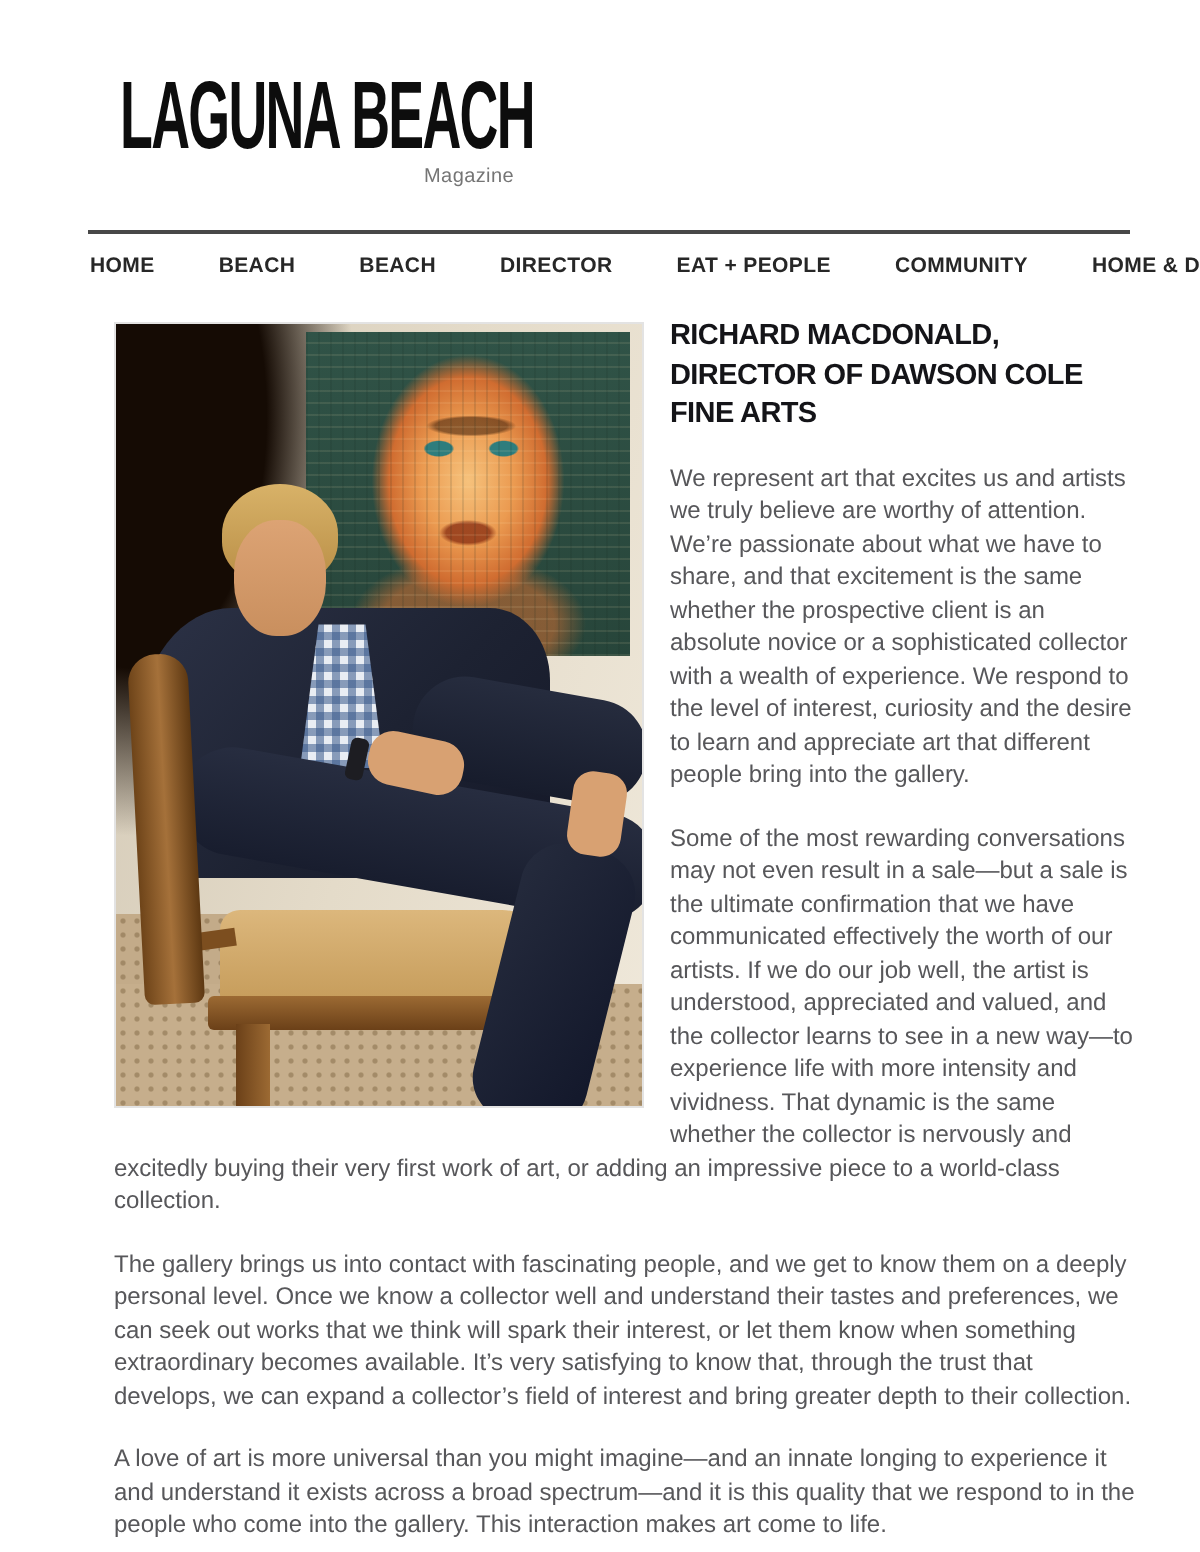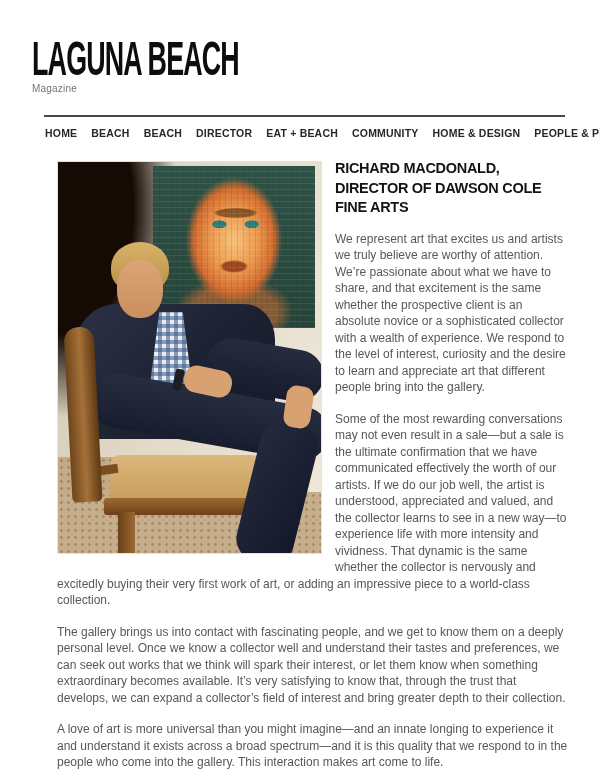--- a/index.html
+++ b/index.html
@@ -5,37 +5,37 @@
   * { margin:0; padding:0; box-sizing:border-box; }
   html,body { background:#ffffff; }
   body {
     width:600px; min-height:776px; margin:0 auto;
     font-family:"Liberation Sans", sans-serif;
     color:#57575a;
   }
   .page { width:600px; min-height:776px; background:#fff; overflow:hidden; }
 
   
-  .header { padding:38px 35px 0 32px; }
+  .header { padding:38px 35px 0 60px; }
   .logo-wrap { width:197px; cursor:pointer; }
   .logo-text {
     font-size:48px; font-weight:bold; color:#0d0d0d;
     letter-spacing:-1.5px; white-space:nowrap; line-height:0.88;
     transform:scaleX(0.56); transform-origin:0 0;
     font-stretch:condensed;
   }
   .logo-tagline {
-    width:197px; font-size:10px; color:#757575;
+    width:197px; text-align:right; font-size:10px; color:#757575;
     margin-top:3px; letter-spacing:0.2px;
   }
   .divider { margin:21px 0 0 44px; width:521px; height:2px; background:#484848; }
 
   
   .nav {
-    margin:10px 0 0 45px; display:flex; gap:14px; align-items:center;
+    margin:10px 0 0 45px; display:flex; gap:32px; align-items:center;
     font-size:10.5px; font-weight:bold; color:#272727; letter-spacing:0.2px;
     font-stretch:condensed; white-space:nowrap;
   }
   .nav-item { cursor:pointer; }
 
   
   .article { margin:20px 30px 0 57px; width:513px; }
   .article:after { content:""; display:block; clear:both; }
   .article-title {
     font-size:14.5px; font-weight:bold; color:#141418; line-height:1.35;
@@ -158,21 +158,21 @@
   <nav class="nav">
 
       <span class="nav-item">HOME</span>
 
       <span class="nav-item">BEACH</span>
 
       <span class="nav-item">BEACH</span>
 
       <span class="nav-item">DIRECTOR</span>
 
-      <span class="nav-item">EAT + BEACH</span>
+      <span class="nav-item">EAT + PEOPLE</span>
 
       <span class="nav-item">COMMUNITY</span>
 
       <span class="nav-item">HOME &amp; DESIGN</span>
 
       <span class="nav-item">PEOPLE &amp; PLACES</span>
 
     </nav>
 
   <div class="article">

